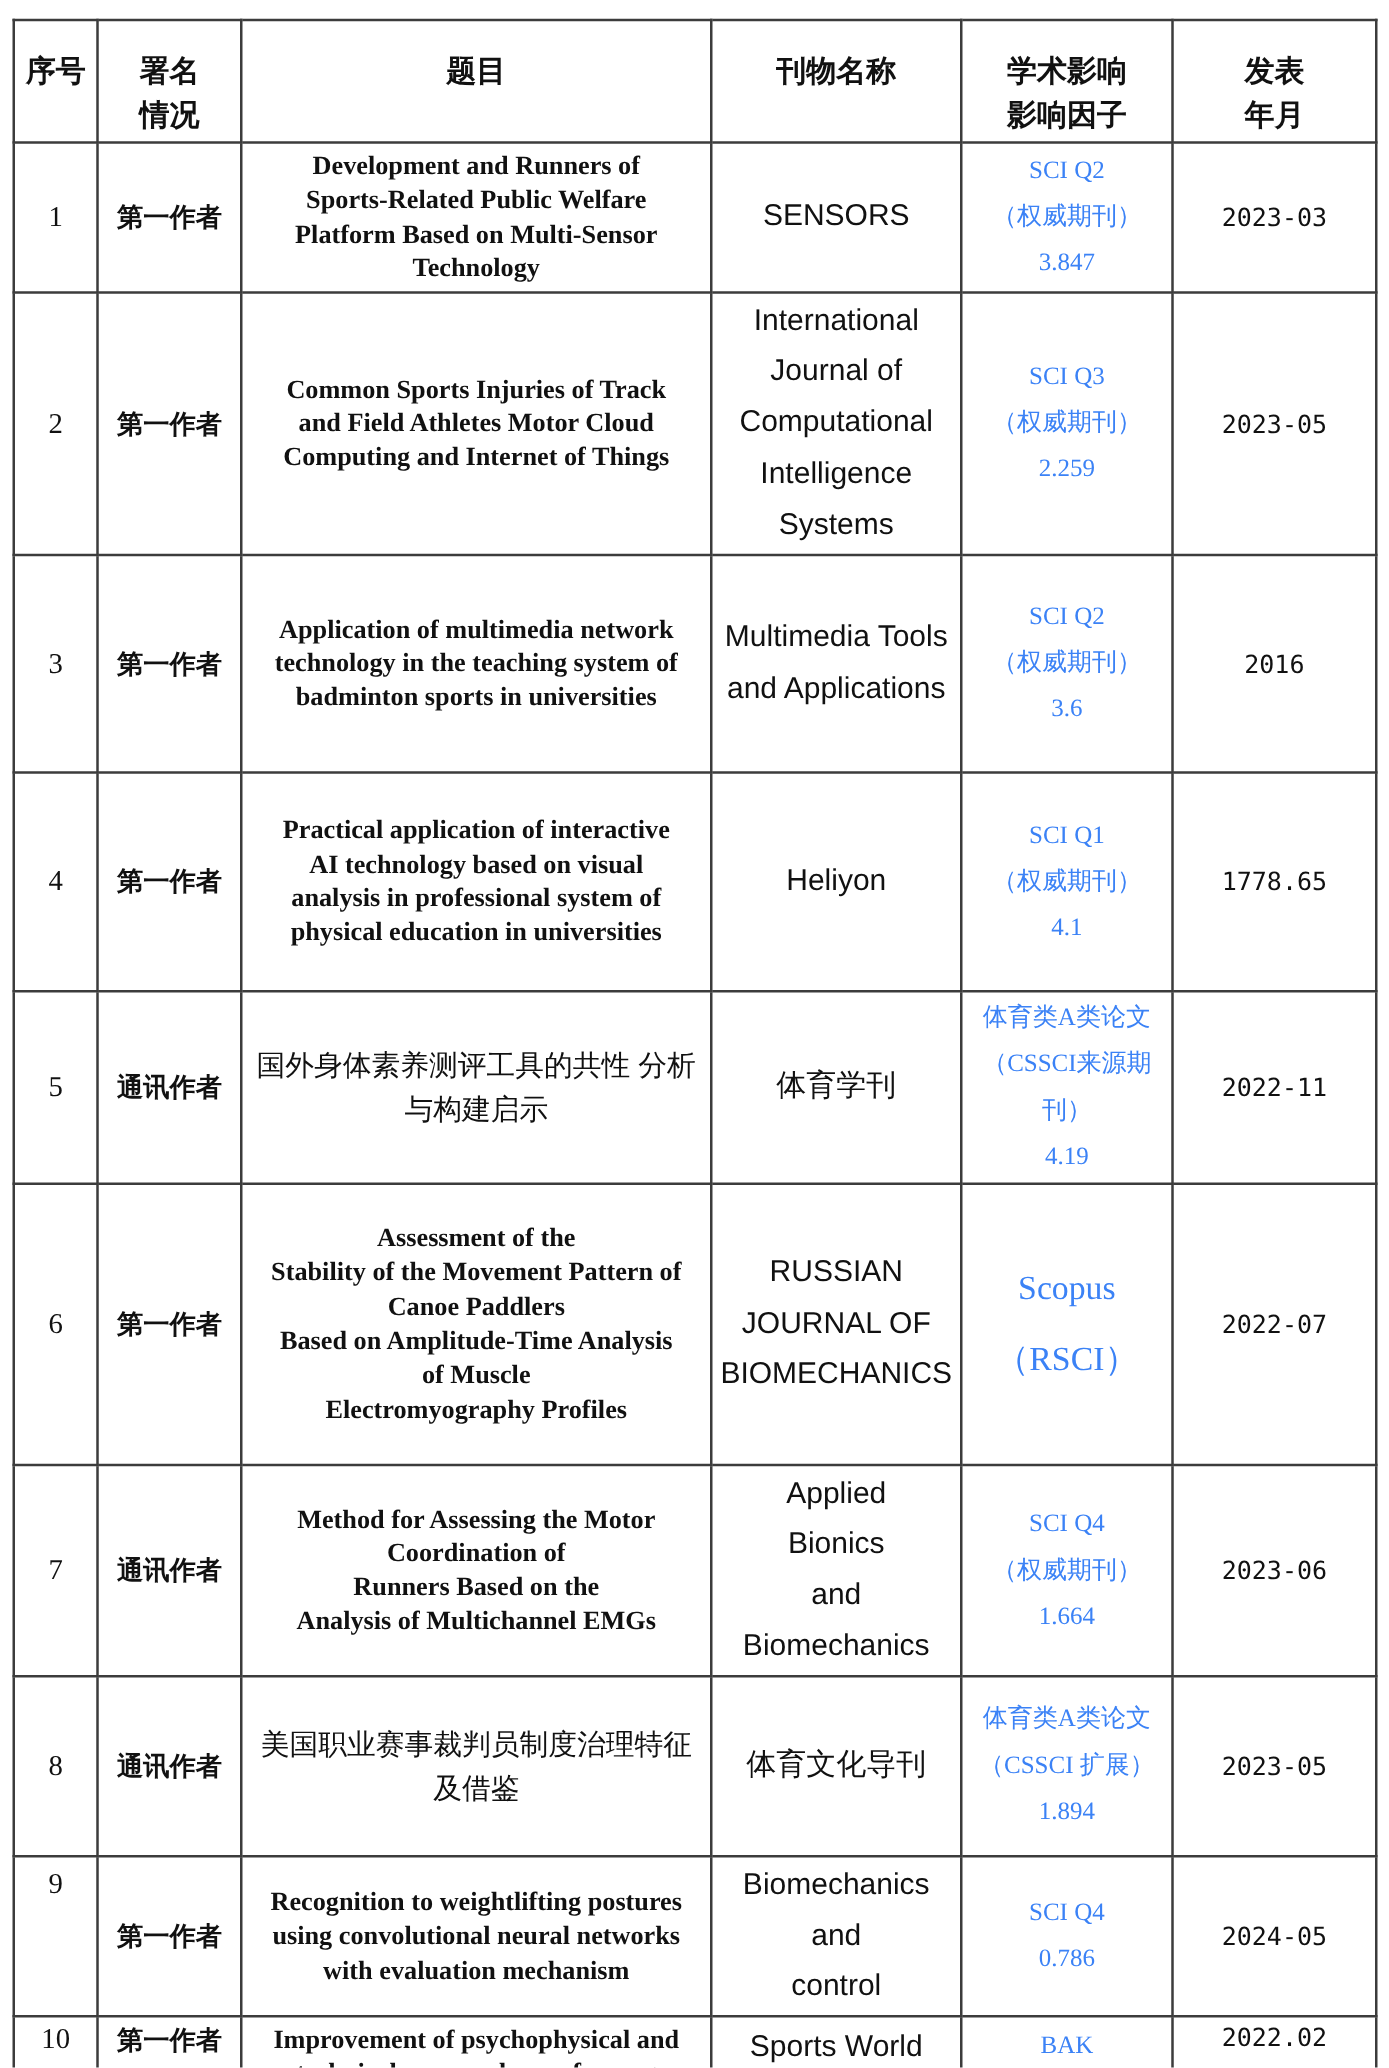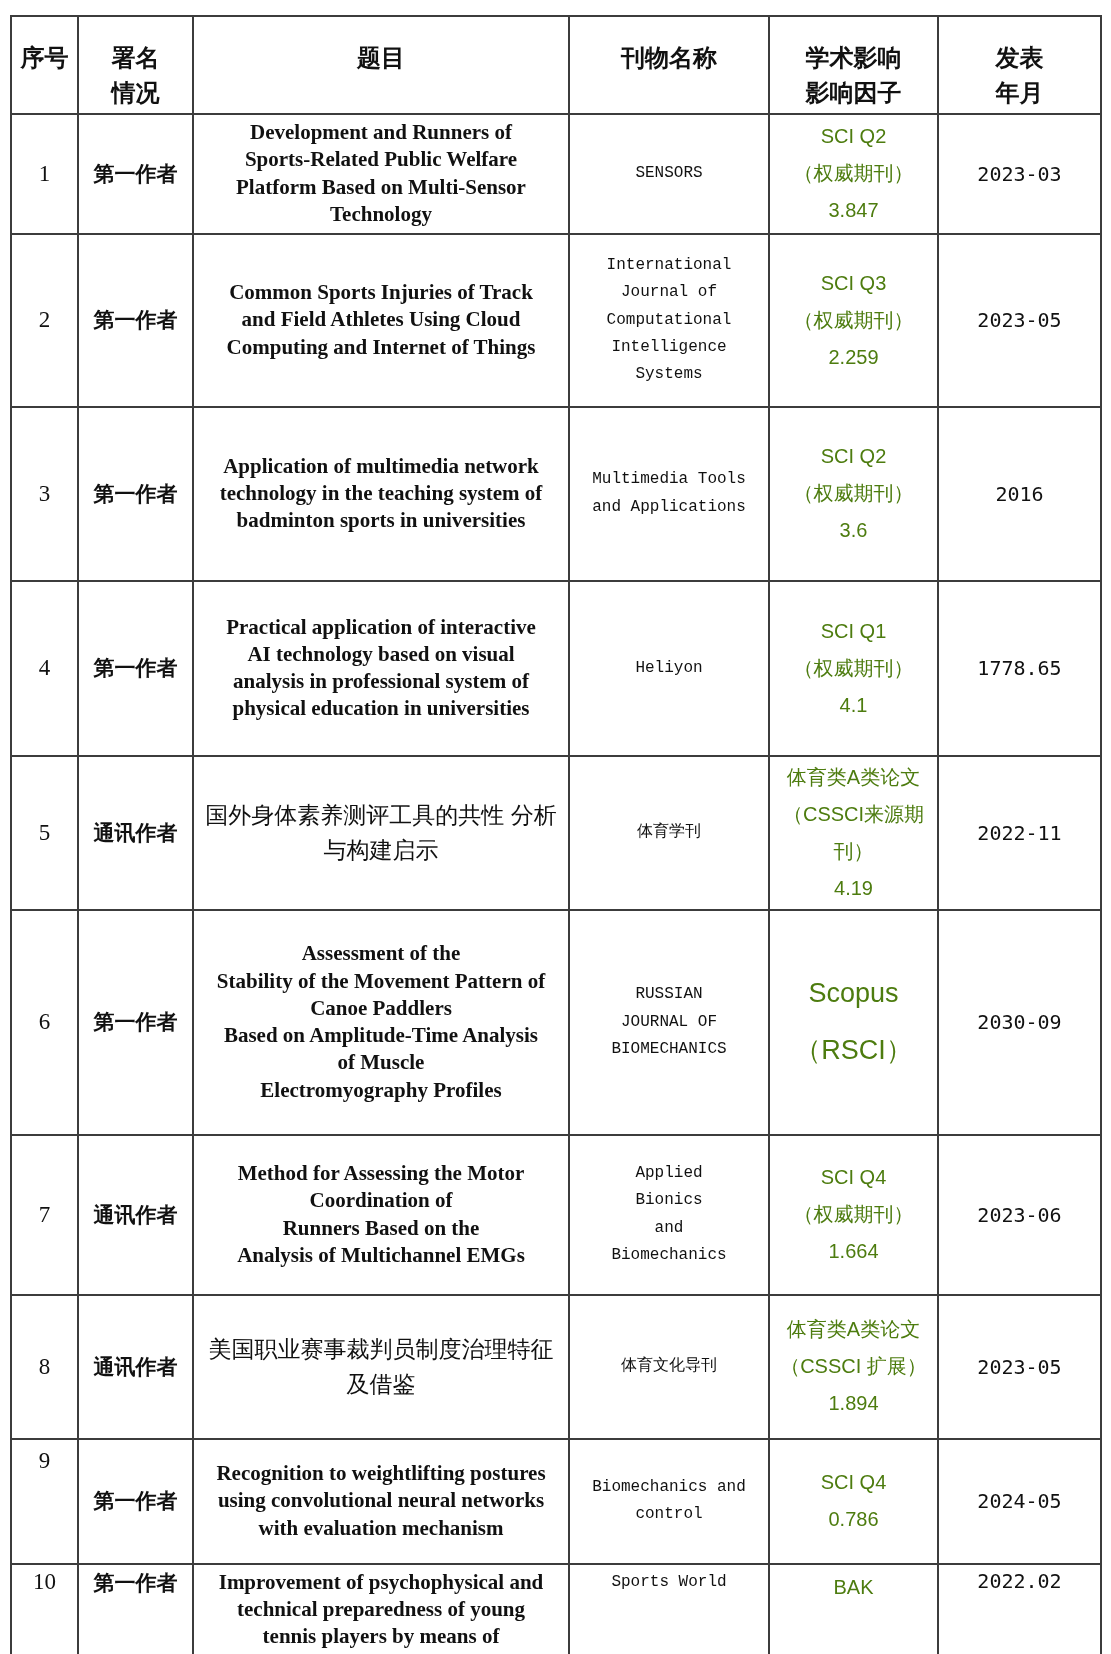--- a/index.html
+++ b/index.html
@@ -73,29 +73,29 @@
     font-size: 21px;
     font-weight: 600;
   }
   td.title {
     font-family: "Liberation Serif", serif;
     font-weight: bold;
     font-size: 21px;
     line-height: 1.3;
   }
   td.jrnl {
-    font-family: Liberation Mono, monospace;
-    font-size: 16px;
+    font-family: Liberation Sans, sans-serif;
+    font-size: 24px;
     line-height: 1.7;
   }
   td.imp {
-    font-family: Liberation Sans, sans-serif;
+    font-family: Liberation Serif, serif;
     font-size: 20px;
     line-height: 1.85;
-    color: #4d7c0f;
+    color: #3b82f6;
   }
   td.date {
     font-family: "DejaVu Sans Mono", monospace;
     font-size: 20px;
   }
 
   
   tbody tr:nth-child(5) td.title,
   tbody tr:nth-child(8) td.title {
     font-family: "Liberation Sans", sans-serif;
@@ -158,21 +158,21 @@
         <td class="jrnl">SENSORS</td>
         <td class="imp">SCI Q2
 （权威期刊）
 3.847</td>
         <td class="date">2023-03</td>
       </tr>
       <tr>
         <td class="no">2</td>
         <td class="auth">第一作者</td>
         <td class="title">Common Sports Injuries of Track
-and Field Athletes Using Cloud
+and Field Athletes Motor Cloud
 Computing and Internet of Things</td>
         <td class="jrnl">International
 Journal of
 Computational
 Intelligence
 Systems</td>
         <td class="imp">SCI Q3
 （权威期刊）
 2.259</td>
         <td class="date">2023-05</td>
@@ -221,21 +221,21 @@
 Stability of the Movement Pattern of
 Canoe Paddlers
 Based on Amplitude-Time Analysis
 of Muscle
 Electromyography Profiles</td>
         <td class="jrnl">RUSSIAN
 JOURNAL OF
 BIOMECHANICS</td>
         <td class="imp">Scopus
 （RSCI）</td>
-        <td class="date">2030-09</td>
+        <td class="date">2022-07</td>
       </tr>
       <tr>
         <td class="no">7</td>
         <td class="auth">通讯作者</td>
         <td class="title">Method for Assessing the Motor
 Coordination of
 Runners Based on the
 Analysis of Multichannel EMGs</td>
         <td class="jrnl">Applied
 Bionics

